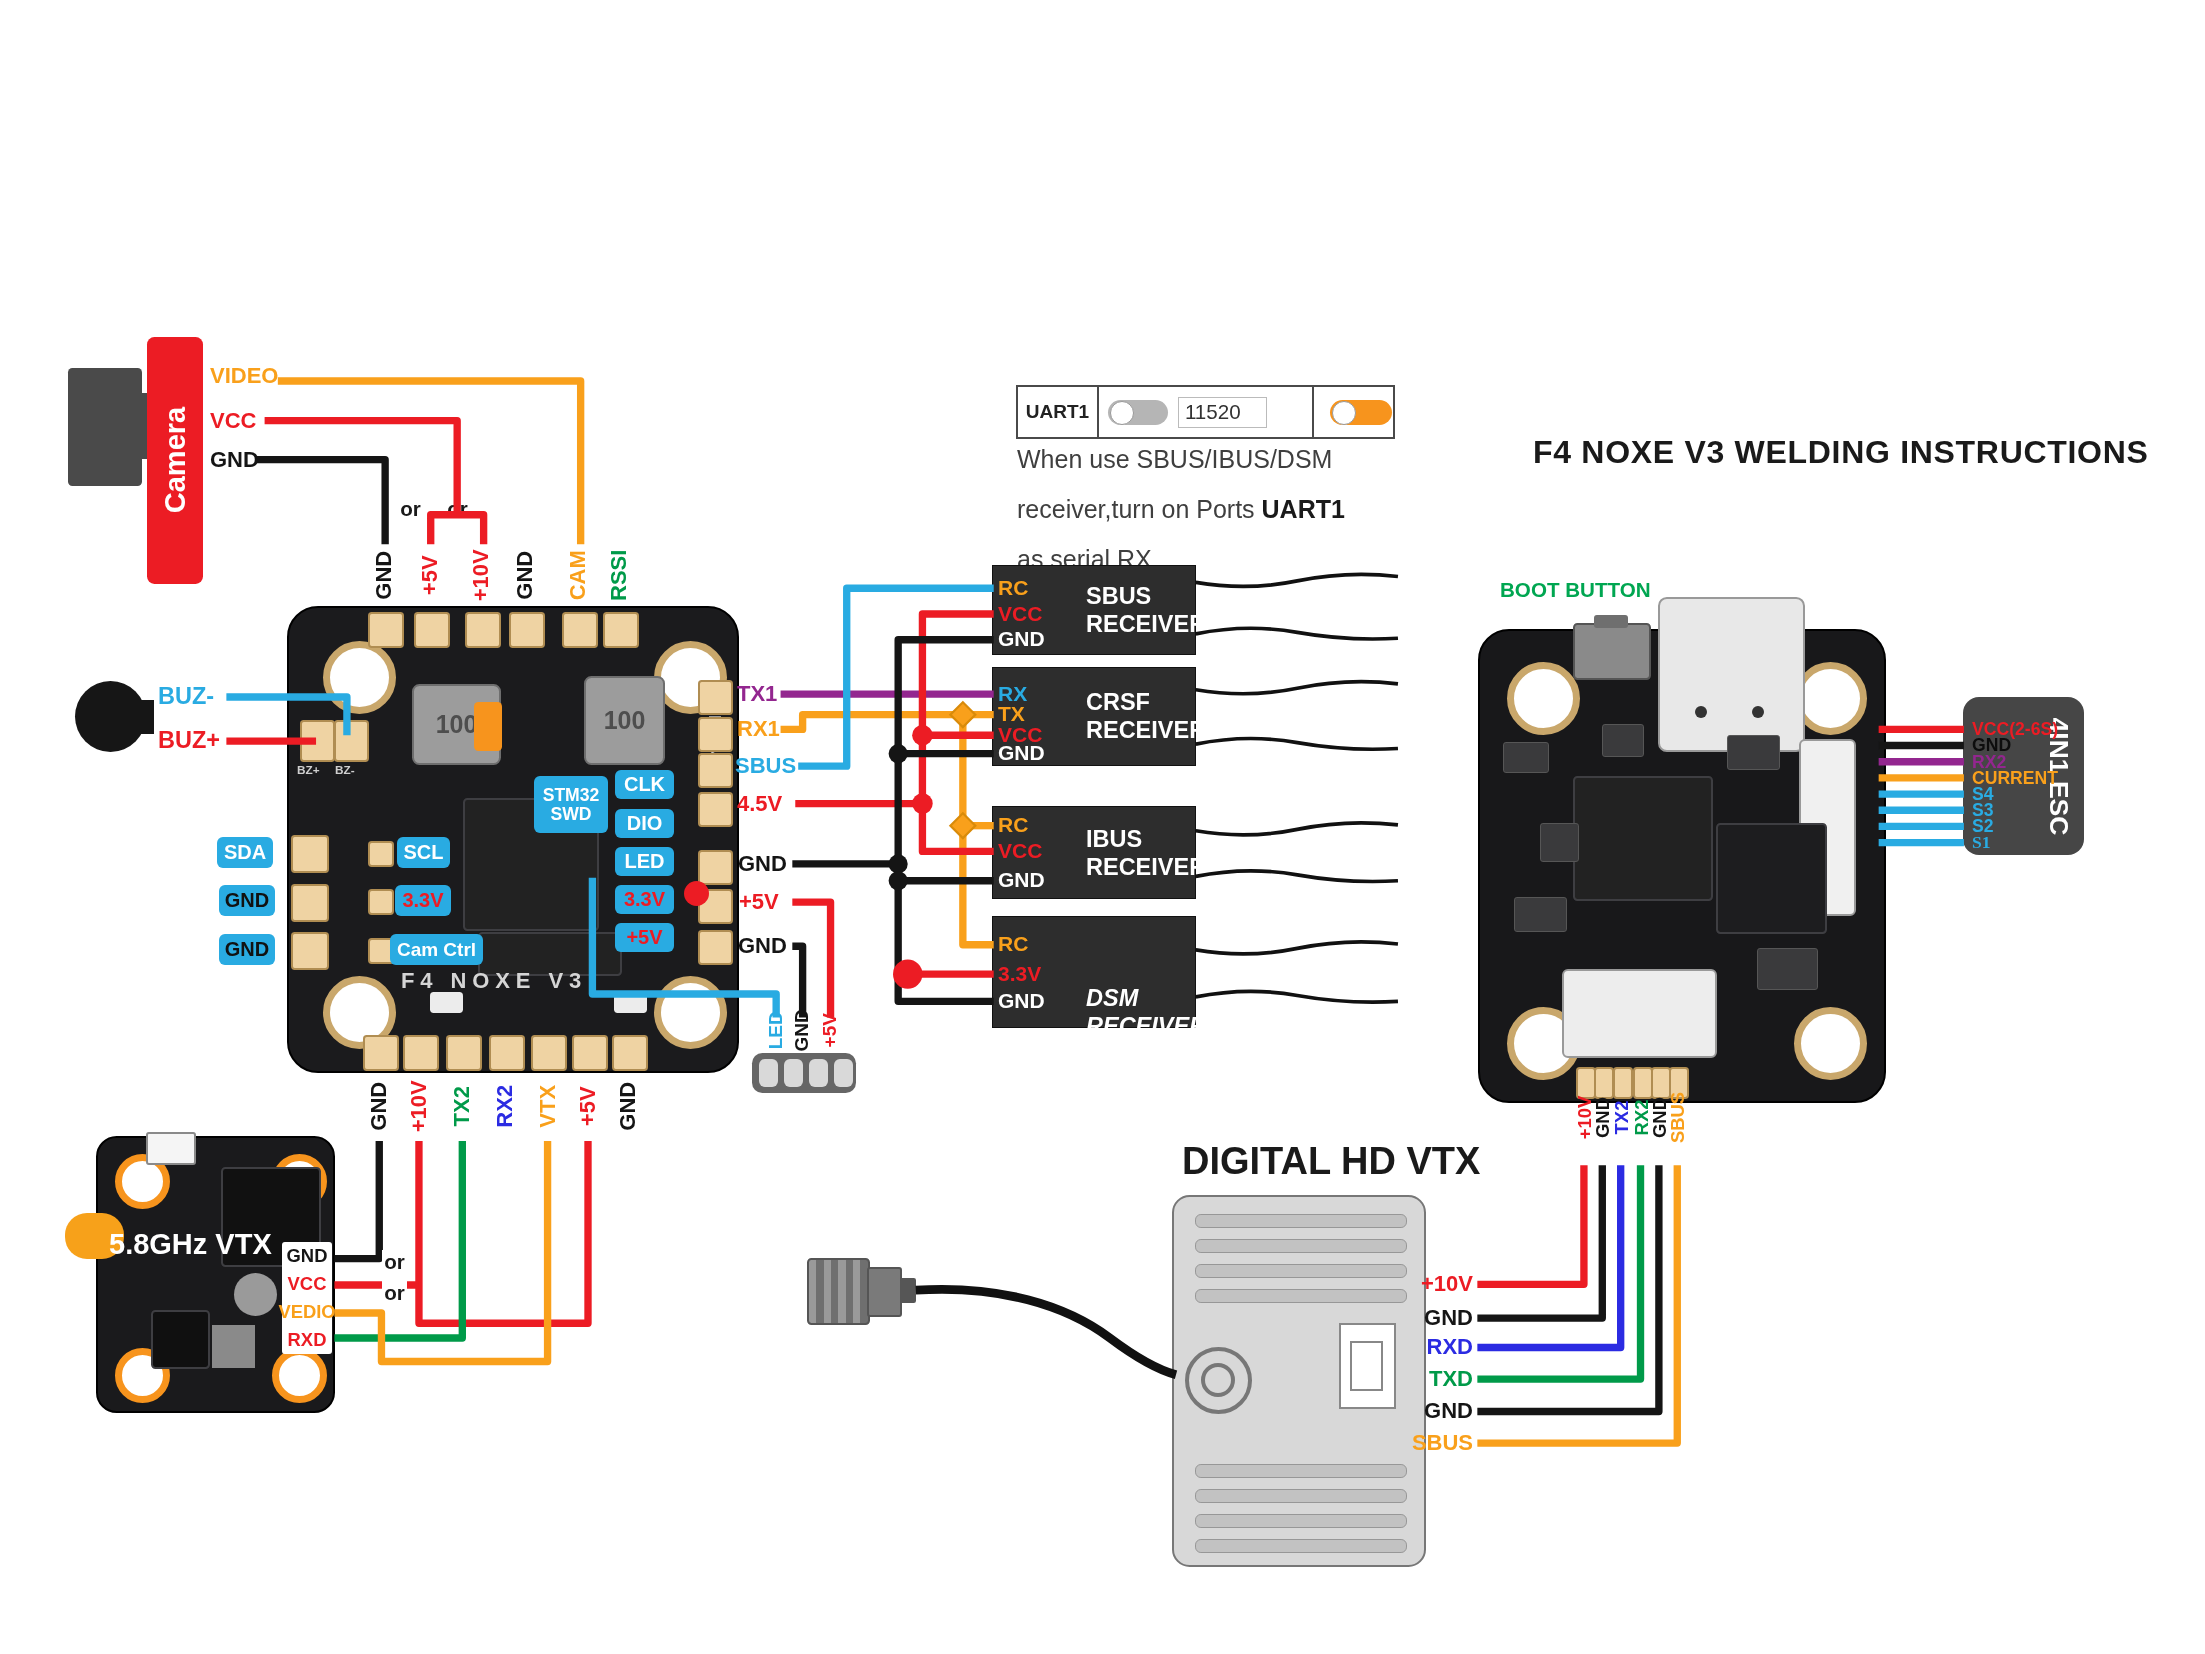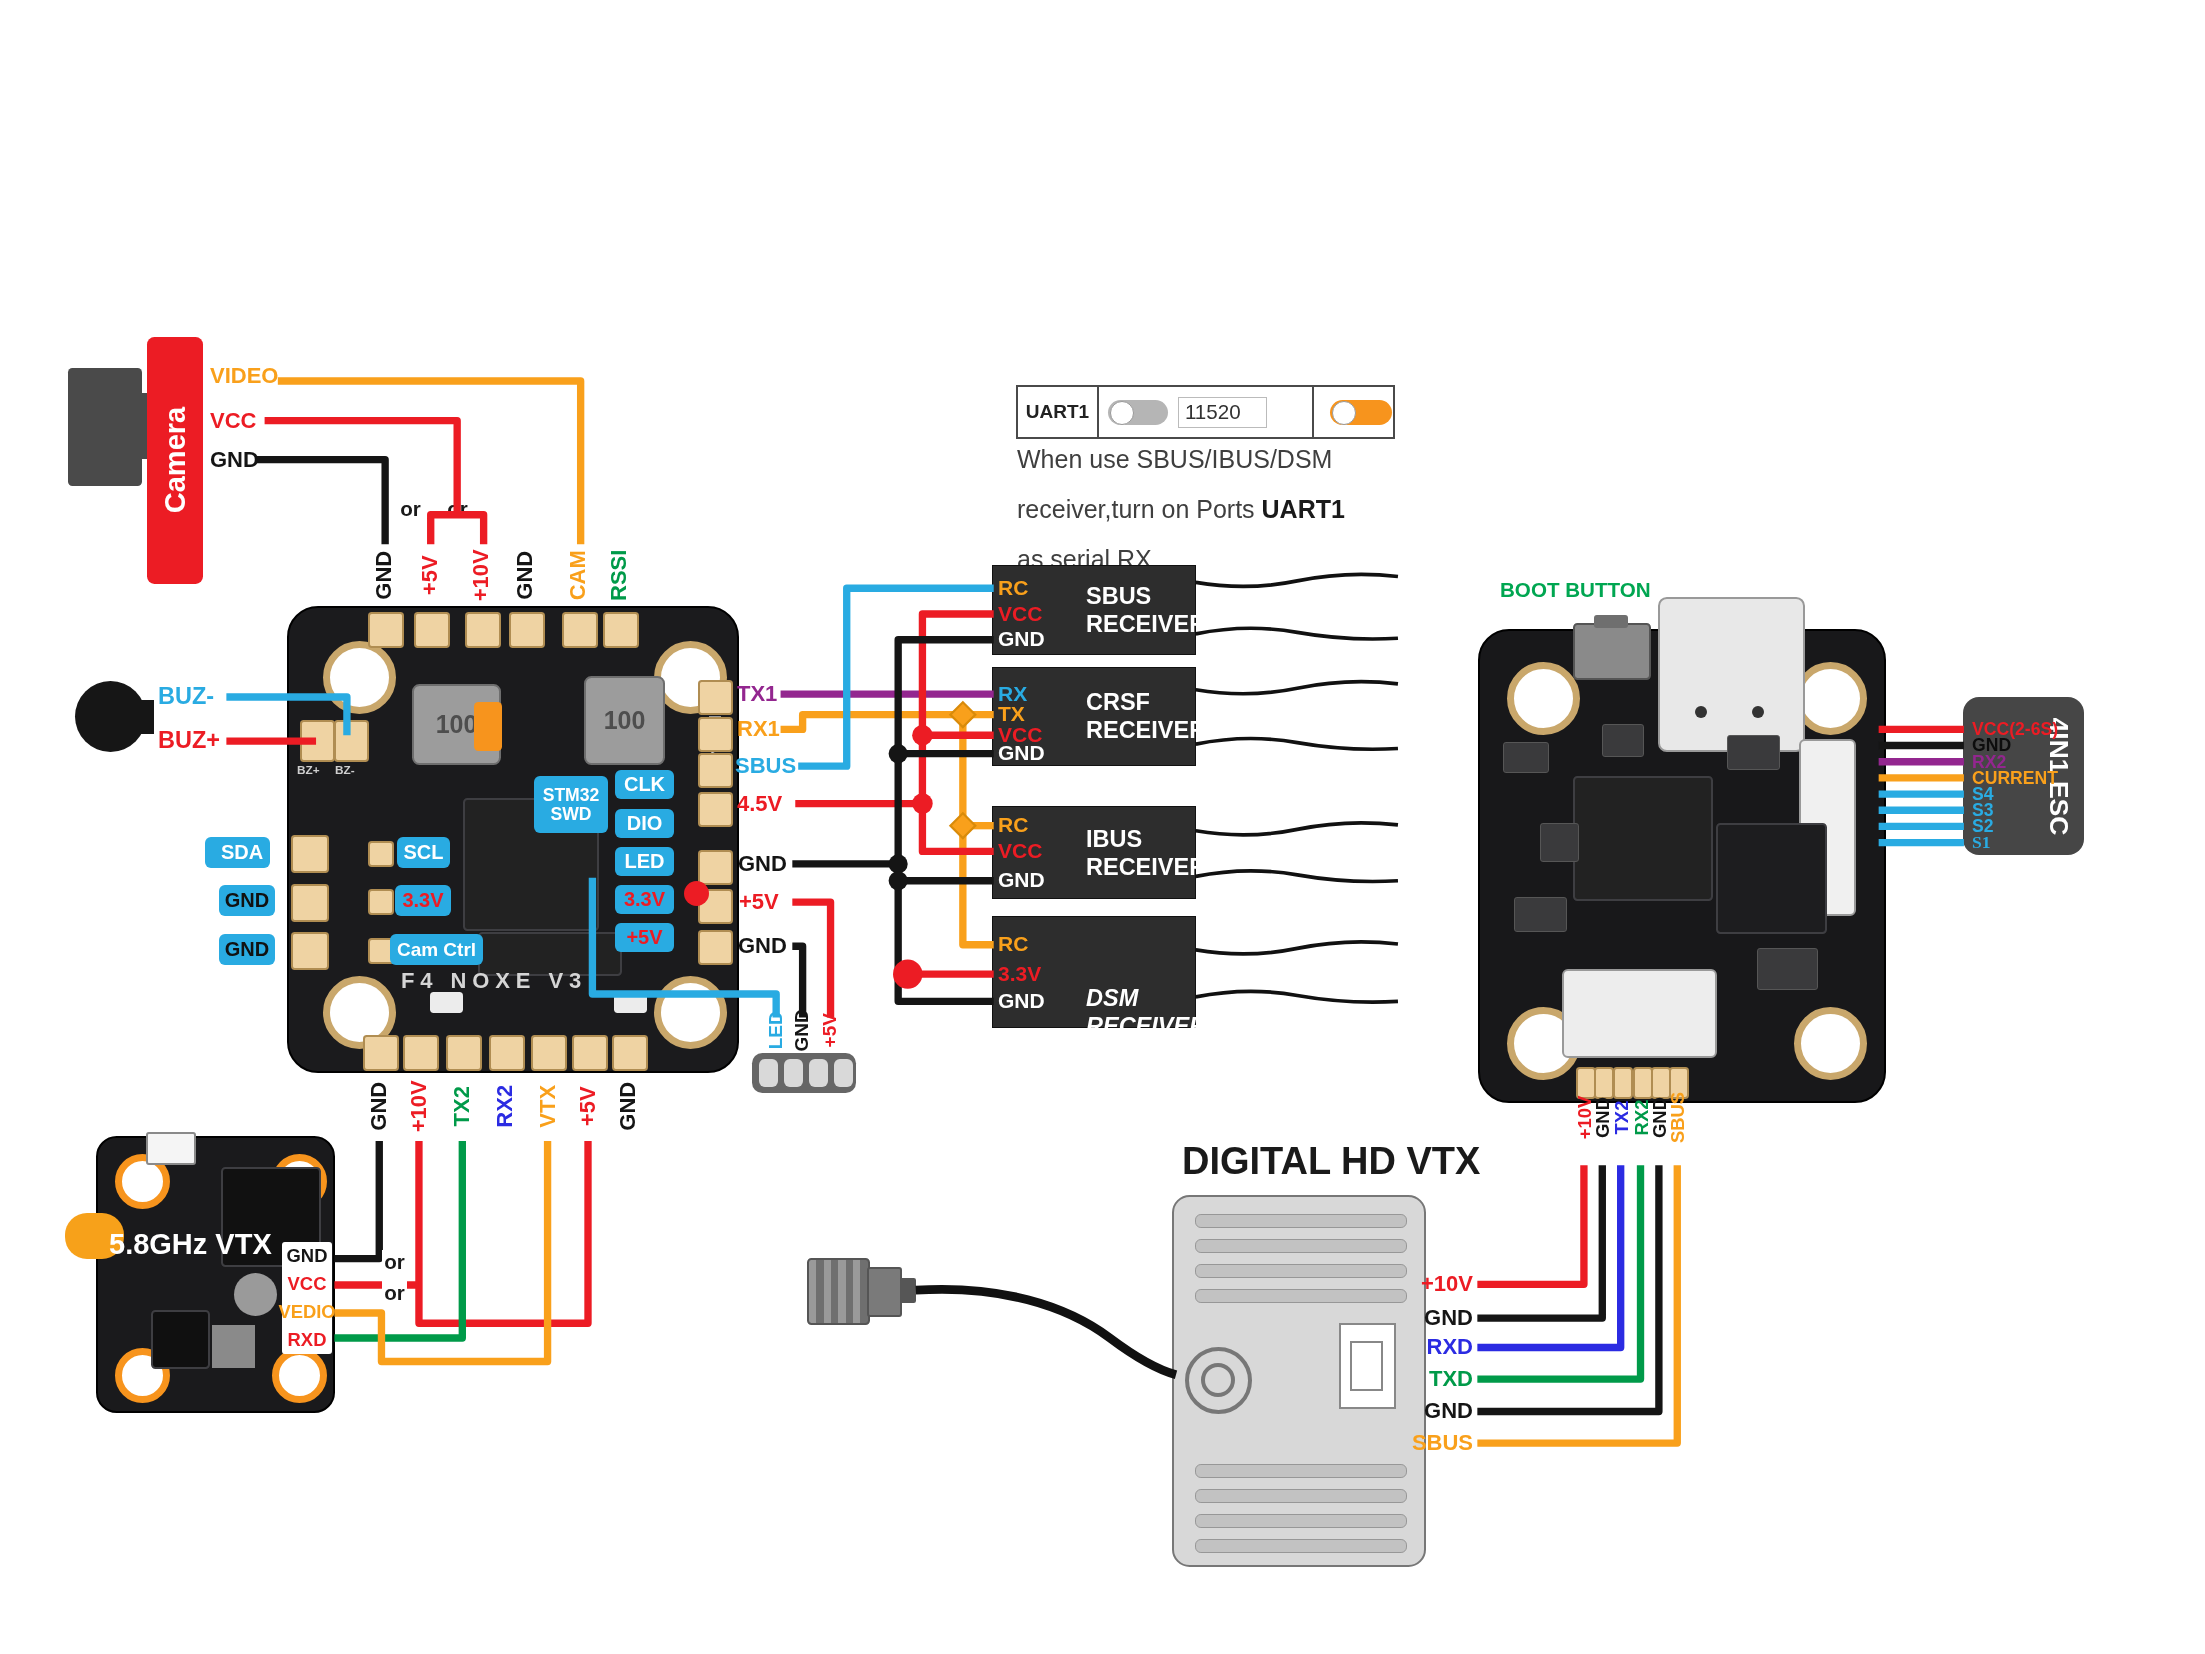--- a/index.html
+++ b/index.html
@@ -30,20 +30,21 @@
   .toggle{position:absolute;height:25px;border-radius:12.5px;}
   .knob{position:absolute;top:1.5px;width:22px;height:22px;border-radius:50%;background:#fff;border:0.7px solid #999;}
   svg#wires{position:absolute;left:0;top:0;z-index:50;pointer-events:none;}
   .z60{z-index:60;}
 </style>
 </head>
 <body>
 
 <div id="canvas">
 
+  <div class="lab" style="left:1533px;top:435px;font-size:32px;color:#1a1a1a;letter-spacing:0.7px;">F4 NOXE V3 WELDING INSTRUCTIONS</div>
 
   <div class="abs" style="left:68px;top:368px;width:74px;height:118px;background:#4a4a4a;border-radius:4.4px;"></div>
   <div class="abs" style="left:135px;top:393px;width:22px;height:66px;background:#4a4a4a;"></div>
   <div class="abs" style="left:147px;top:337px;width:56px;height:247px;background:var(--red);border-radius:7.4px;"></div>
   <div class="rot c-white" style="left:50px;top:444px;width:250px;height:32px;line-height:32px;font-size:29px;z-index:60;">Camera</div>
   <div class="lab c-orange" style="left:210px;top:364px;">VIDEO</div>
   <div class="lab c-red" style="left:210px;top:409px;">VCC</div>
   <div class="lab c-black" style="left:210px;top:448px;">GND</div>
   <div class="or" style="left:398px;top:497px;">or</div>
   <div class="or" style="left:445px;top:497px;">or</div>
@@ -104,21 +105,21 @@
   <div class="pad" style="left:334px;top:720px;width:31px;height:38px;"></div>
   <div class="lab" style="left:297px;top:764px;font-size:11.8px;color:#cfcfcf;">BZ+</div>
   <div class="lab" style="left:335px;top:764px;font-size:11.8px;color:#cfcfcf;">BZ-</div>
 
   <div class="pad" style="left:291px;top:835px;width:34px;height:34px;"></div>
   <div class="pad" style="left:291px;top:884px;width:34px;height:34px;"></div>
   <div class="pad" style="left:291px;top:932px;width:34px;height:34px;"></div>
   <div class="pad" style="left:368px;top:841px;width:22px;height:22px;"></div>
   <div class="pad" style="left:368px;top:889px;width:22px;height:22px;"></div>
   <div class="pad" style="left:368px;top:938px;width:22px;height:22px;"></div>
-  <div class="badge z60" style="left:205px;top:837px;width:56px;height:31px;padding-left:9px;">
+  <div class="badge z60" style="left:217px;top:837px;width:56px;height:31px;">
       <span>SDA</span>
     </div>
   <div class="badge z60" style="left:219px;top:885px;width:56px;height:31px;color:#111;">
       <span>GND</span>
     </div>
   <div class="badge z60" style="left:219px;top:934px;width:56px;height:31px;color:#111;">
       <span>GND</span>
     </div>
   <div class="badge z60" style="left:397px;top:837px;width:53px;height:31px;">
       <span>SCL</span>

